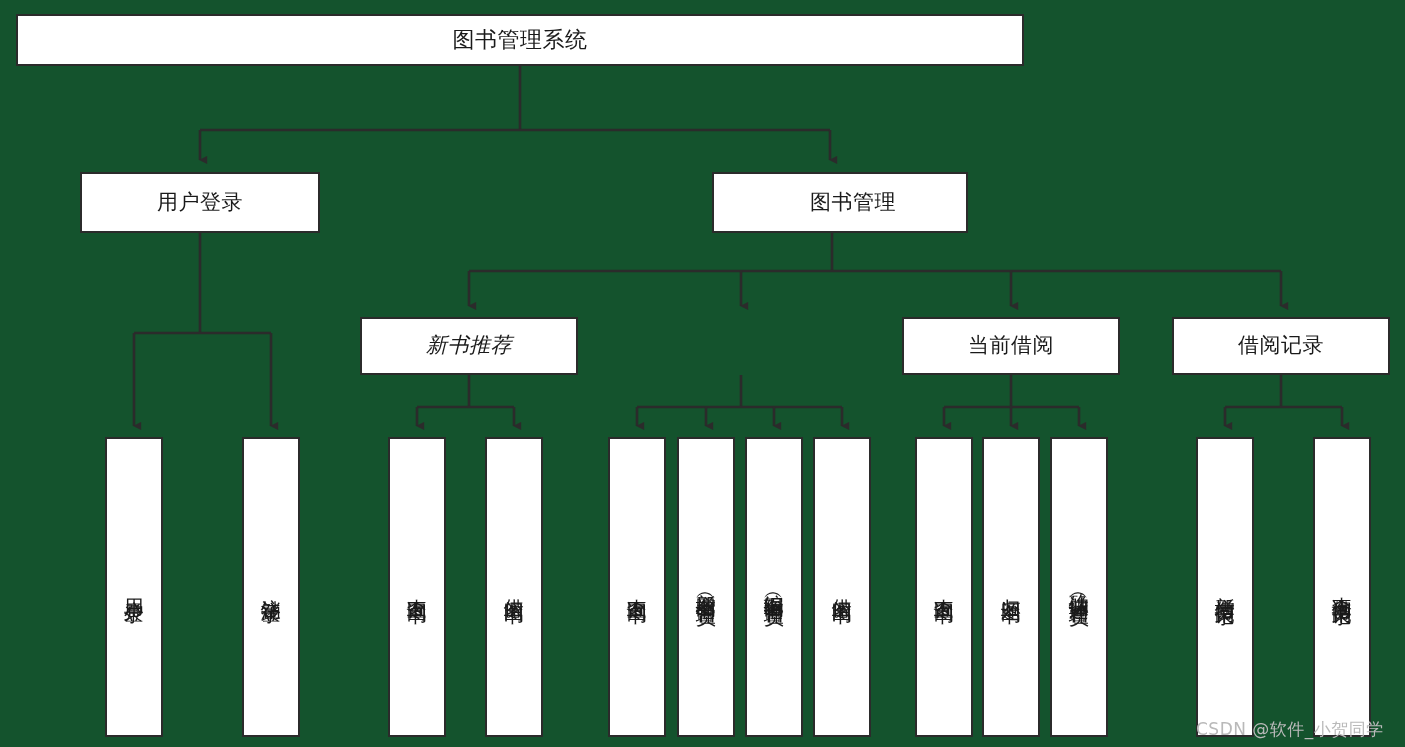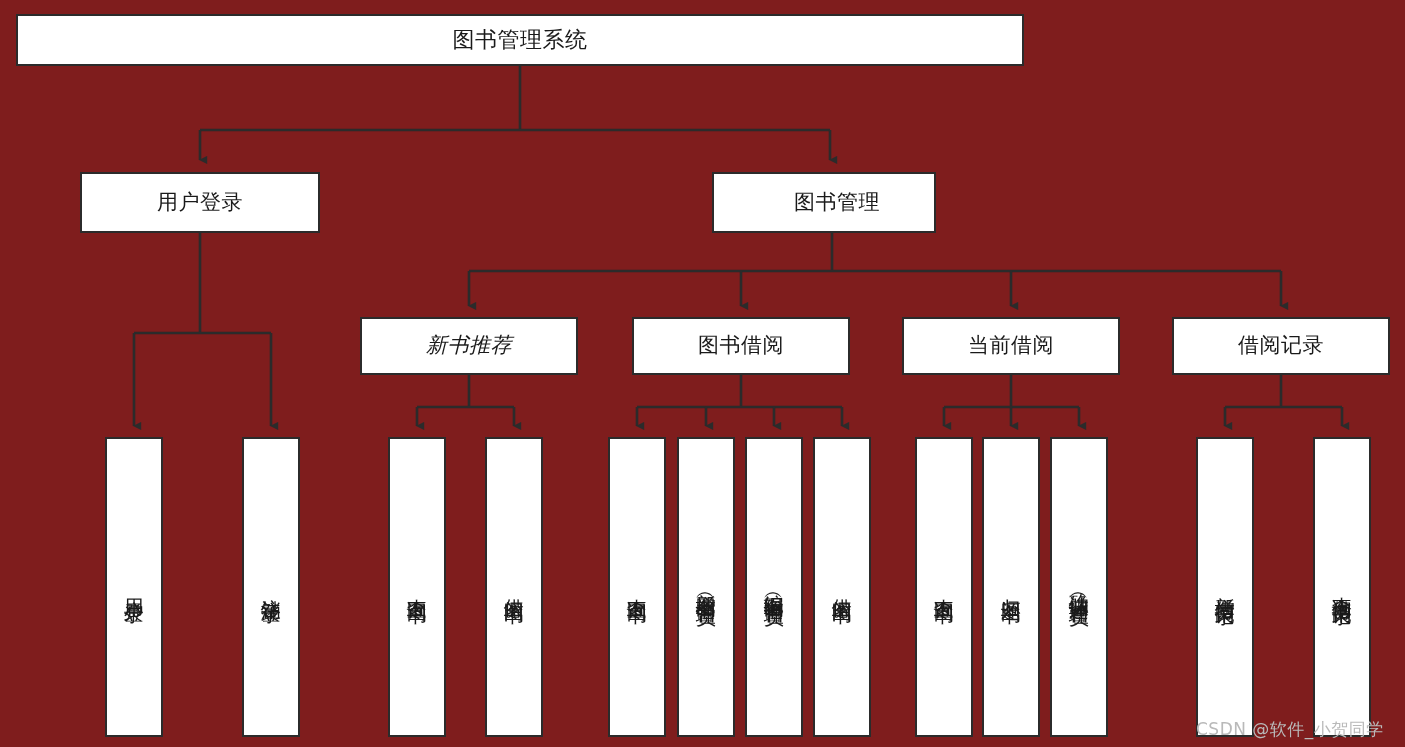--- a/index.html
+++ b/index.html
@@ -7,21 +7,21 @@
     padding: 0;
     background: #ffffff;
   }
   body {
     font-family: "DejaVu Sans", "Liberation Sans", sans-serif;
   }
   #canvas {
     position: relative;
     width: 1405px;
     height: 747px;
-    background: #7f1d1d;
+    background: #14532d;
     overflow: hidden;
   }
   svg.wires {
     position: absolute;
     left: 0;
     top: 0;
     width: 1405px;
     height: 747px;
     pointer-events: none;
   }
@@ -124,29 +124,26 @@
     </g>
   </svg>
 
   <div class="node horiz root" style="left:16px; top:14px; width:1008px; height:52px;">
     <span class="label">图书管理系统</span>
   </div>
 
   <div class="node horiz" style="left:80px; top:172px; width:240px; height:61px;">
     <span class="label">用户登录</span>
   </div>
-  <div class="node horiz" style="left:712px; top:172px; width:224px; height:61px;padding-left:26px;">
+  <div class="node horiz" style="left:712px; top:172px; width:256px; height:61px;padding-left:26px;">
     <span class="label">图书管理</span>
   </div>
 
   <div class="node horiz" style="left:360px; top:317px; width:218px; height:58px;font-style:italic;">
     <span class="label">新书推荐</span>
-  </div>
-  <div class="node horiz" style="left:632px; top:317px; width:218px; height:58px;">
-    <span class="label">图书借阅</span>
   </div>
   <div class="node horiz" style="left:1172px; top:317px; width:218px; height:58px;">
     <span class="label">借阅记录</span>
   </div>
   <div class="node horiz" style="left:902px; top:317px; width:218px; height:58px;">
     <span class="label">当前借阅</span>
   </div>
 
   <div class="node vert" style="left:105px; top:437px; width:58px; height:300px;">
     <span class="label">用户登录</span>

